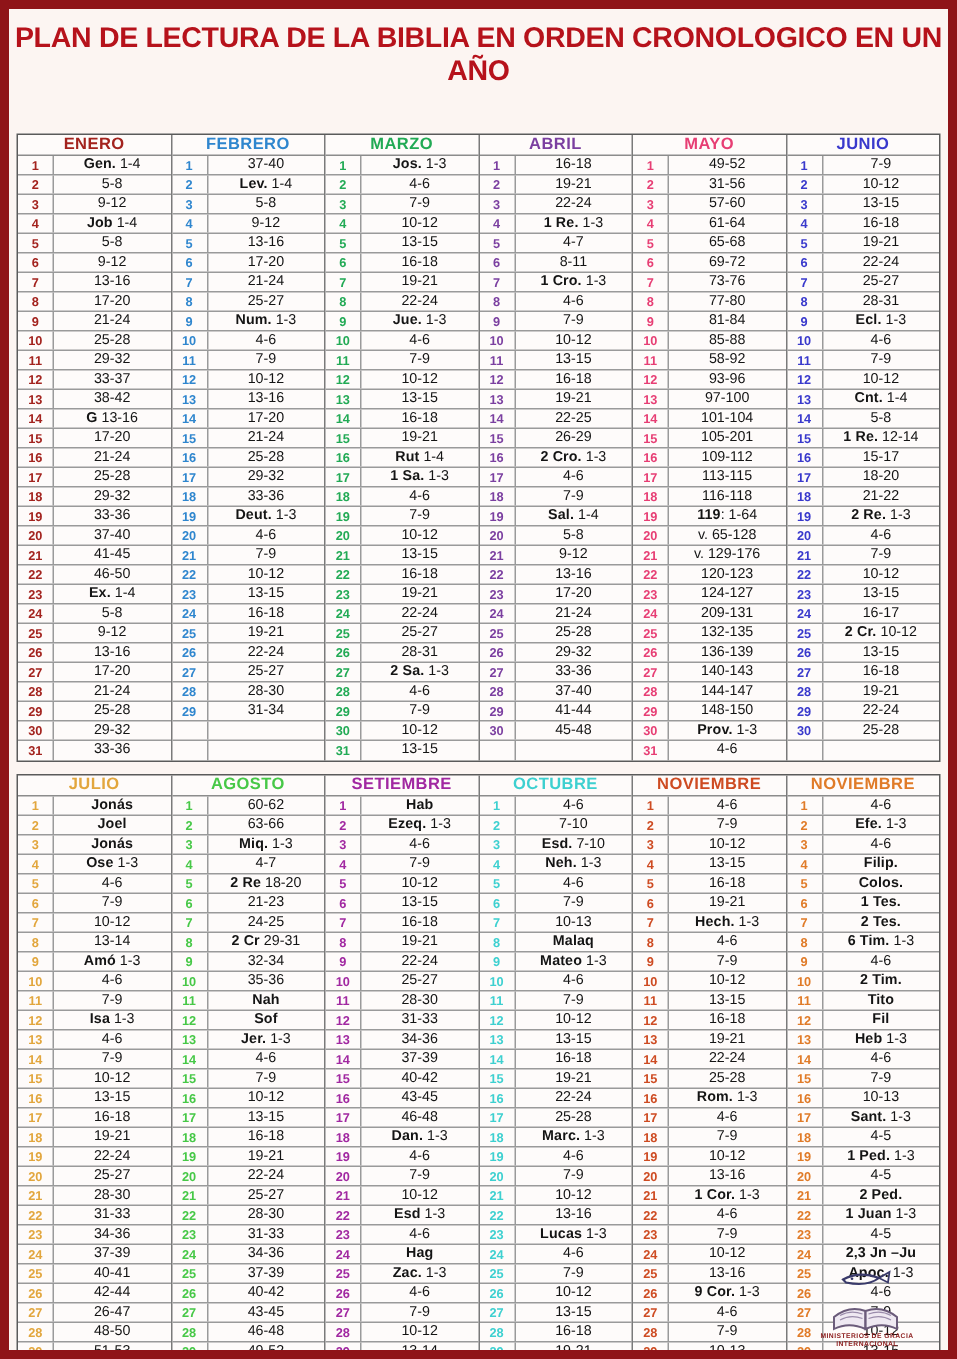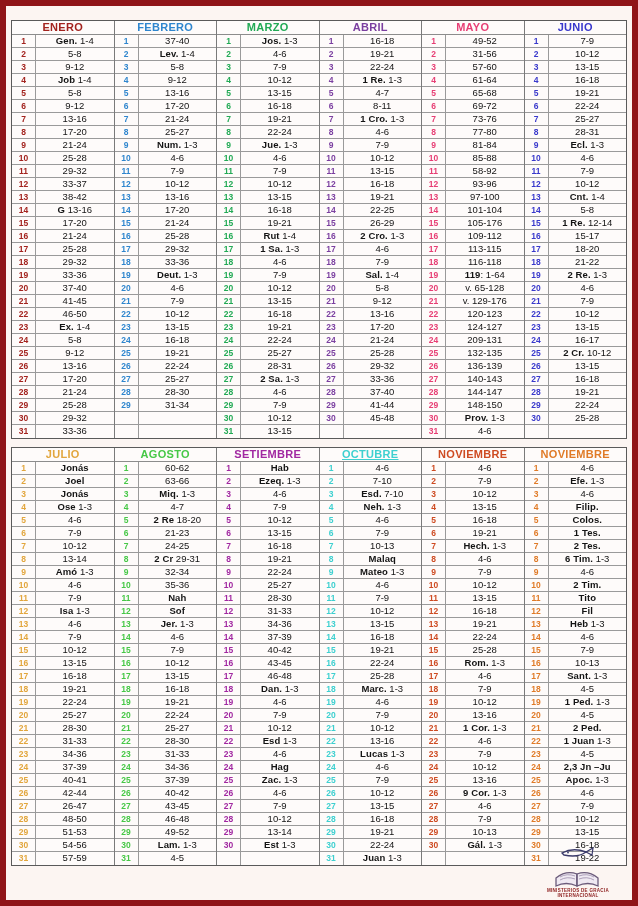--- a/index.html
+++ b/index.html
@@ -1,38 +1,39 @@
 <!DOCTYPE html>
 <html><head>
 <meta charset="utf-8">
 <style>
   *{box-sizing:border-box;margin:0;padding:0}
   html,body{width:638px;height:906px}
   body{font-family:"Liberation Sans",sans-serif;background:#fff}
   .page{position:relative;width:638px;height:906px;border:6px solid #8F1418;background:#FCF5F2;overflow:hidden}
   .title{margin-top:9px;text-align:center;color:#B6121B;font-weight:bold;font-size:19px;letter-spacing:-0.2px}
   .half{display:flex;margin:0 5px;border:1px solid #5a5a5a;background:#FEFBFA}
-  .half-top{margin-top:14px}
+  .half-top{margin-top:30px}
   .half-bottom{margin-top:8px}
   .month{flex:1;min-width:0}
   .month + .month{border-left:1px solid #7a7a7a}
   .mhead{height:14px;line-height:13px;text-align:center;font-weight:bold;font-size:11px;border-bottom:1px solid #8c8c8c;letter-spacing:0.3px}
   .mrow{display:flex;height:13px;border-bottom:1px solid #9a9a9a}
   .mrow:last-child{border-bottom:none}
   .dnum{width:24px;text-align:center;font-weight:bold;font-size:8.5px;line-height:12px;border-right:1px solid #9a9a9a}
   .rcell{flex:1;text-align:center;font-size:9.5px;line-height:12px;white-space:nowrap;overflow:hidden;color:#141414}
   .rcell b{letter-spacing:0.1px}
   .logo{position:absolute;right:8px;bottom:2px;width:92px;text-align:center}
   .logo svg{display:block;margin:0 auto}
   .logo-text{color:#8B1A1A;font-weight:bold;font-size:4.5px;line-height:5px;letter-spacing:0.3px}
 </style>
 </head>
 <body>
 
 <div class="page">
+  <div class="title">PLAN DE LECTURA DE LA BIBLIA EN ORDEN CRONOLOGICO EN UN AÑO</div>
   <div class="half half-top" id="half-top">
       <div class="month">
         <div class="mhead" style="color: rgb(163, 35, 30);">ENERO</div>
         <div class="mrow">
           <div class="dnum" style="color: rgb(163, 35, 30);">1</div>
           <div class="rcell"><b>Gen.</b> 1-4</div>
         </div>
         <div class="mrow">
           <div class="dnum" style="color: rgb(163, 35, 30);">2</div>
           <div class="rcell">5-8</div>
@@ -588,21 +589,21 @@
         <div class="mrow">
           <div class="dnum" style="color: rgb(231, 62, 116);">13</div>
           <div class="rcell">97-100</div>
         </div>
         <div class="mrow">
           <div class="dnum" style="color: rgb(231, 62, 116);">14</div>
           <div class="rcell">101-104</div>
         </div>
         <div class="mrow">
           <div class="dnum" style="color: rgb(231, 62, 116);">15</div>
-          <div class="rcell">105-176</div>
+          <div class="rcell">105-201</div>
         </div>
         <div class="mrow">
           <div class="dnum" style="color: rgb(231, 62, 116);">16</div>
           <div class="rcell">109-112</div>
         </div>
         <div class="mrow">
           <div class="dnum" style="color: rgb(231, 62, 116);">17</div>
           <div class="rcell">113-115</div>
         </div>
         <div class="mrow">
@@ -1166,21 +1167,21 @@
         <div class="mrow">
           <div class="dnum" style="color: rgb(161, 40, 161);">30</div>
           <div class="rcell"><b>Est</b> 1-3</div>
         </div>
         <div class="mrow">
           <div class="dnum" style="color: rgb(161, 40, 161);"></div>
           <div class="rcell"></div>
         </div>
       </div>
       <div class="month">
-        <div class="mhead" style="color: rgb(62, 208, 208); text-decoration: underline;">OCTUBRE</div>
+        <div class="mhead" style="color: rgb(62, 208, 208);">OCTUBRE</div>
         <div class="mrow">
           <div class="dnum" style="color: rgb(62, 208, 208);">1</div>
           <div class="rcell">4-6</div>
         </div>
         <div class="mrow">
           <div class="dnum" style="color: rgb(62, 208, 208);">2</div>
           <div class="rcell">7-10</div>
         </div>
         <div class="mrow">
           <div class="dnum" style="color: rgb(62, 208, 208);">3</div>

